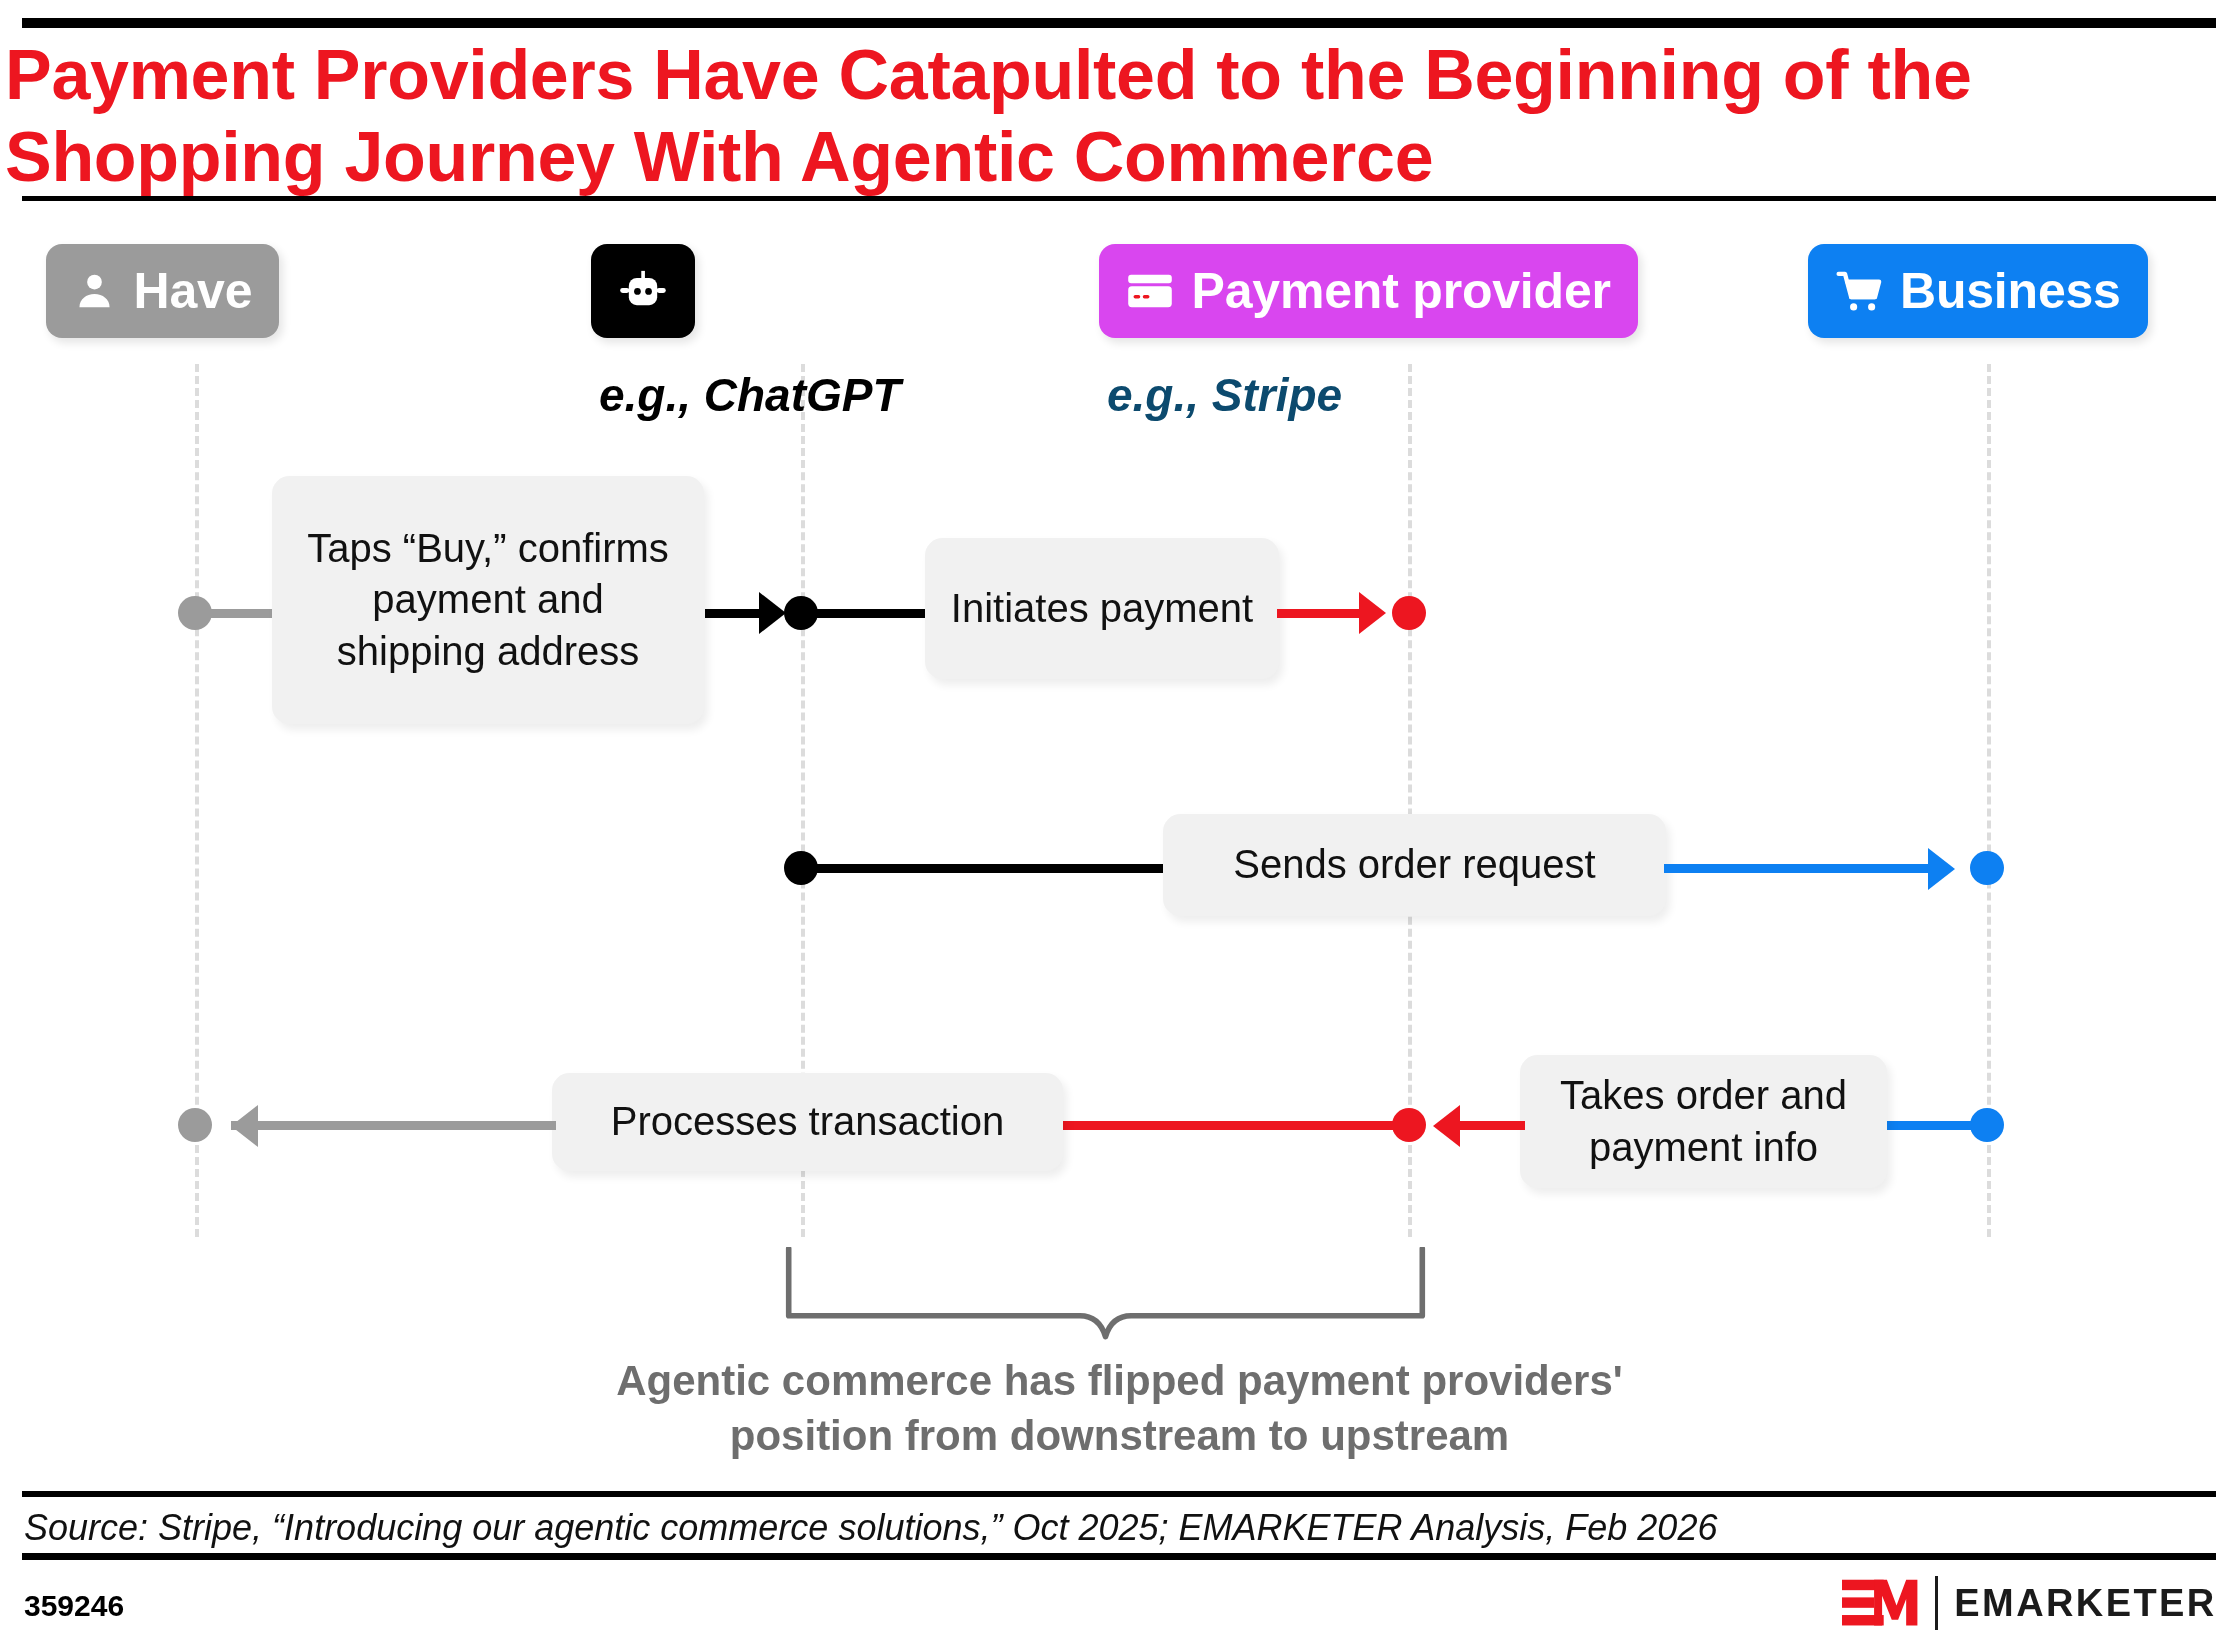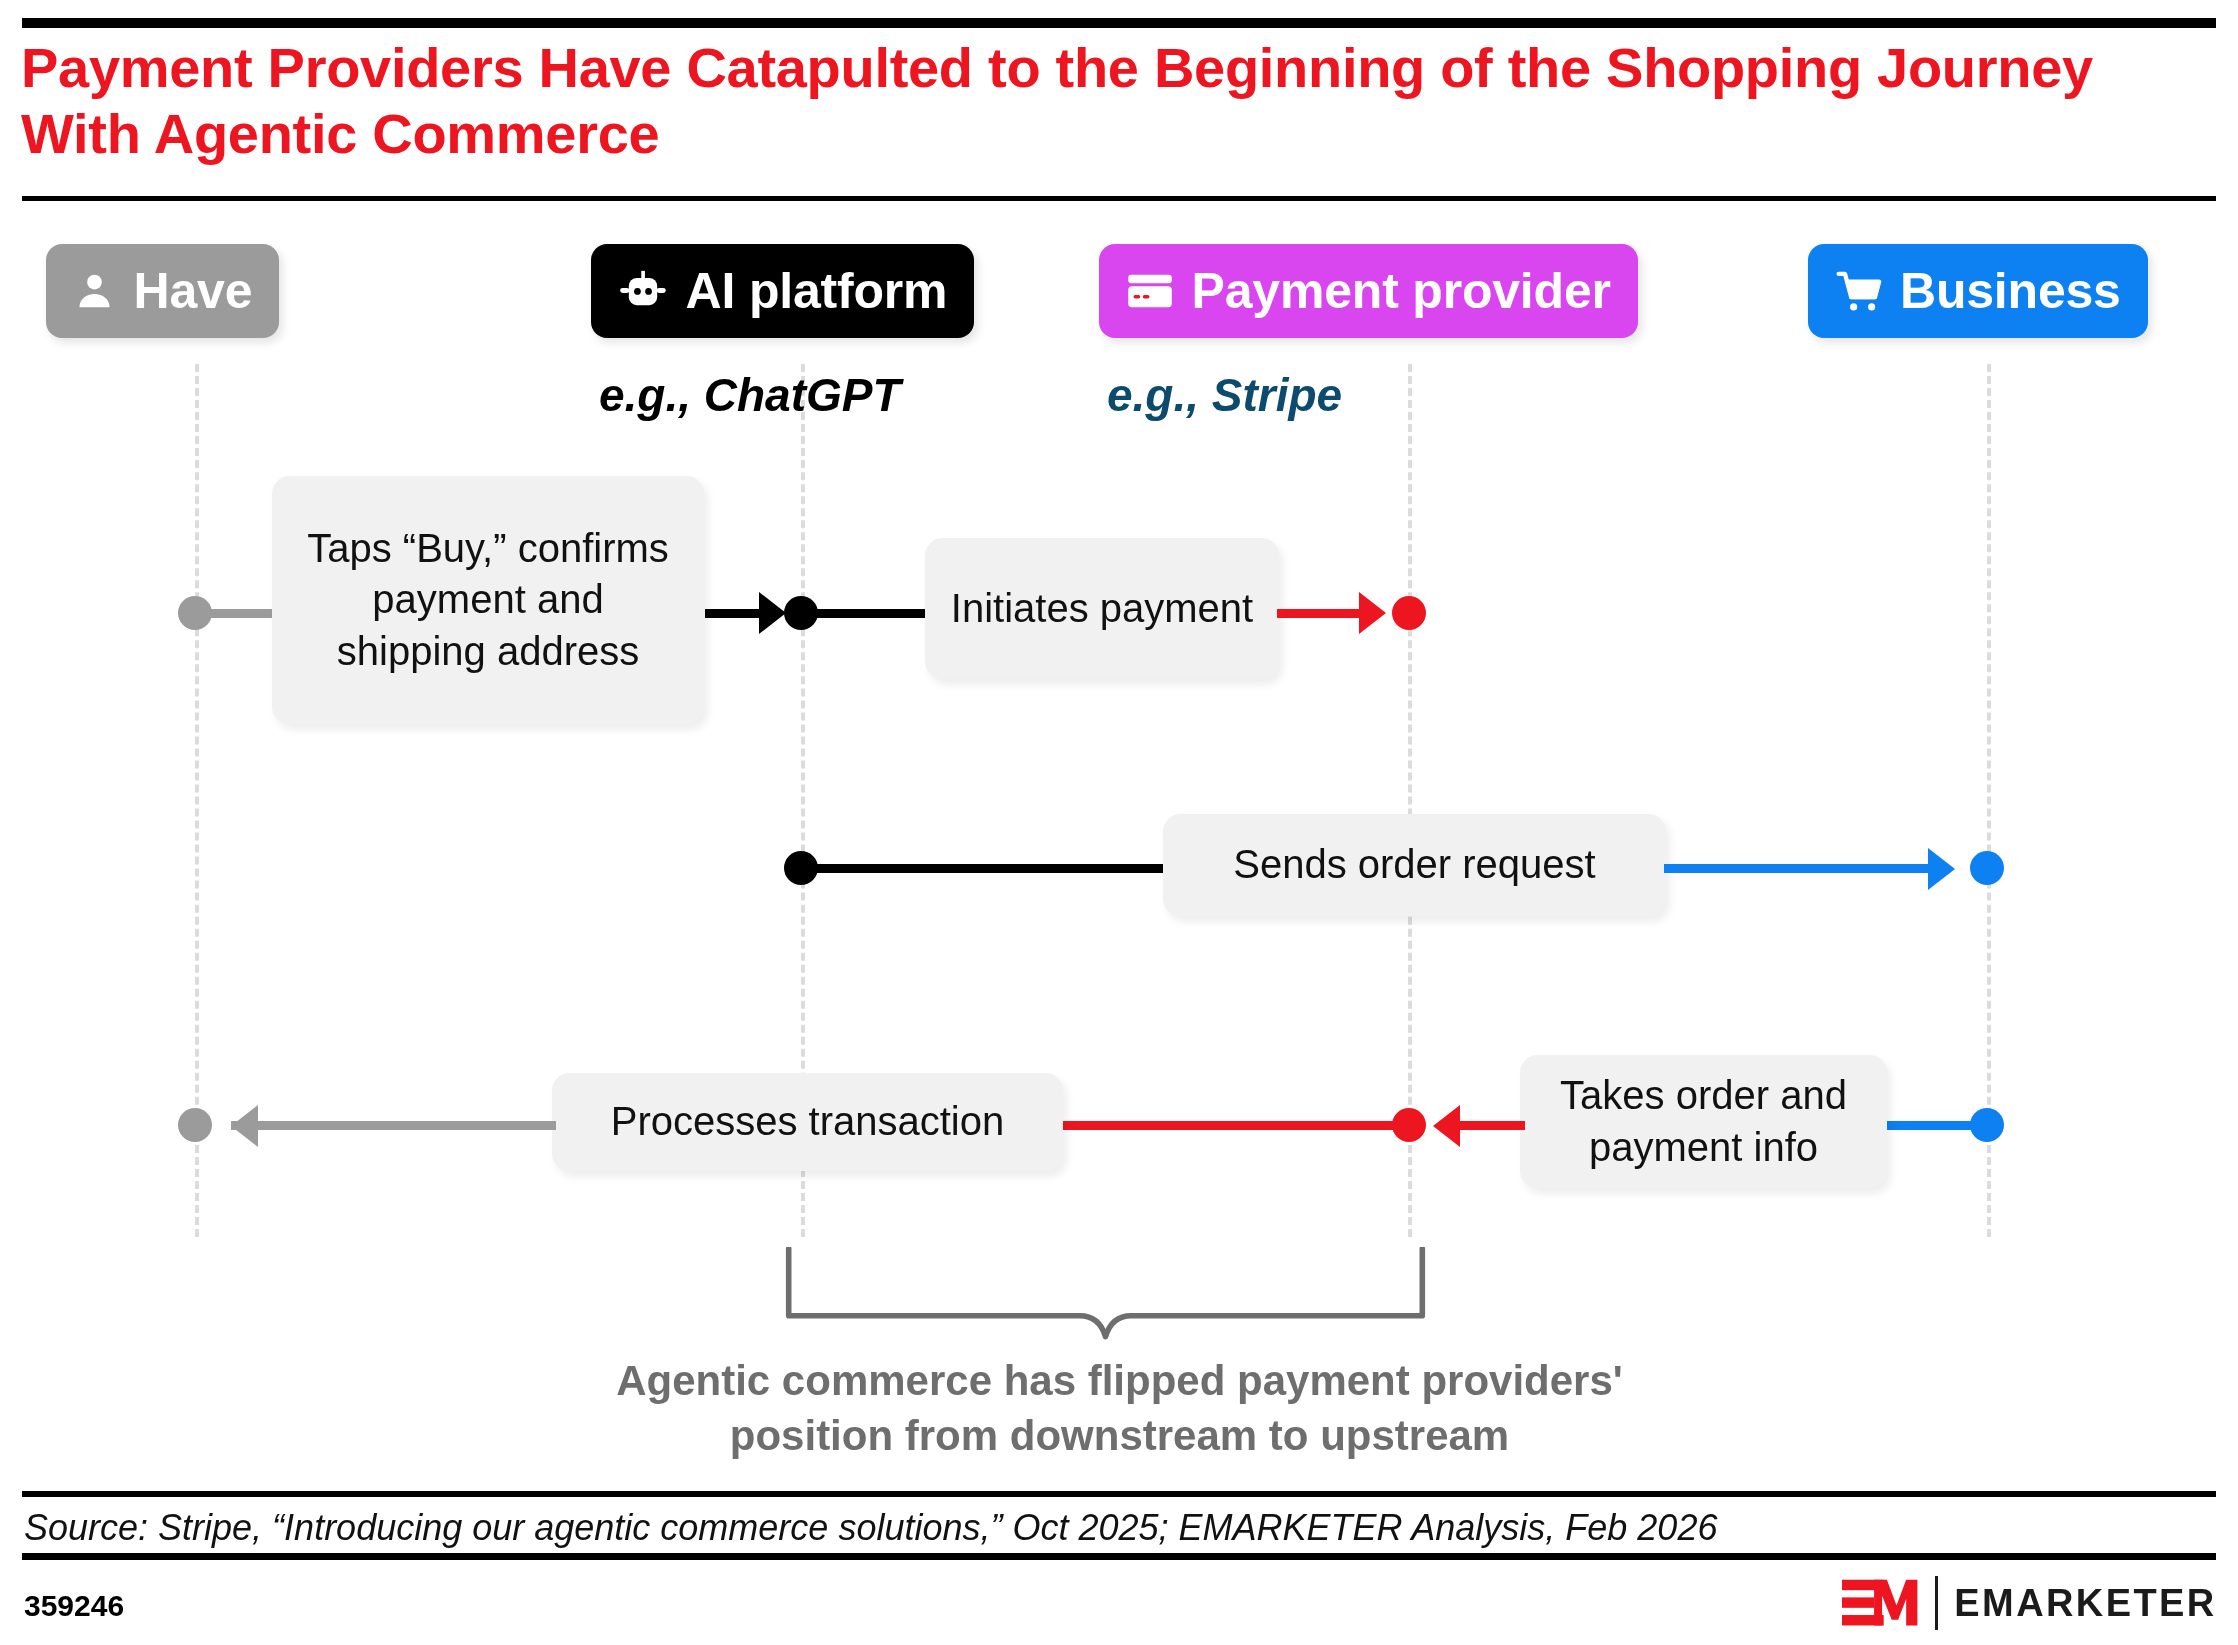--- a/index.html
+++ b/index.html
@@ -23,24 +23,24 @@
   .rule-top {
     position: absolute;
     left: 22.4px;
     top: 17.6px;
     width: 2194px;
     height: 10.4px;
     background: #000000;
   }
   .title {
     position: absolute;
-    left: 21px;
+    left: 5px;
     top: 35px;
     width: 2194px;
-    font-size: 56px;
+    font-size: 70px;
     line-height: 1.17;
     font-weight: bold;
     color: #ED1620;
     letter-spacing: -0.3px;
   }
   .rule-title-bottom {
     position: absolute;
     left: 22.4px;
     top: 196px;
     width: 2194px;
@@ -246,21 +246,20 @@
     <span class="badge-icon">
       <svg width="50" height="46" viewBox="0 0 26 24" fill="#ffffff" aria-hidden="true">
         <rect x="12.1" y="1.5" width="1.9" height="4"></rect>
         <rect x="5.6" y="5.2" width="14.8" height="14.2" rx="4.2"></rect>
         <rect x="1.1" y="10.4" width="4.8" height="2.6" rx="1.3"></rect>
         <rect x="20.1" y="10.4" width="4.8" height="2.6" rx="1.3"></rect>
         <circle cx="10.1" cy="12.2" r="1.75" fill="#000000"></circle>
         <circle cx="15.9" cy="12.2" r="1.75" fill="#000000"></circle>
       </svg>
     </span>
-    <span class="badge-label">AI platform</span>
   </div>
 
   <div class="badge badge-pay">
     <span class="badge-icon">
       <svg width="48" height="42" viewBox="0 0 26 22" fill="#ffffff" aria-hidden="true">
         <rect x="1.2" y="2.2" width="23.6" height="4.6" rx="1.6"></rect>
         <rect x="1.2" y="8.4" width="23.6" height="11.4" rx="2"></rect>
         <rect x="4.1" y="13.1" width="3.6" height="1.9" rx="0.9" fill="#ED1620"></rect>
         <rect x="9.1" y="13.1" width="3.6" height="1.9" rx="0.9" fill="#ED1620"></rect>
       </svg>

